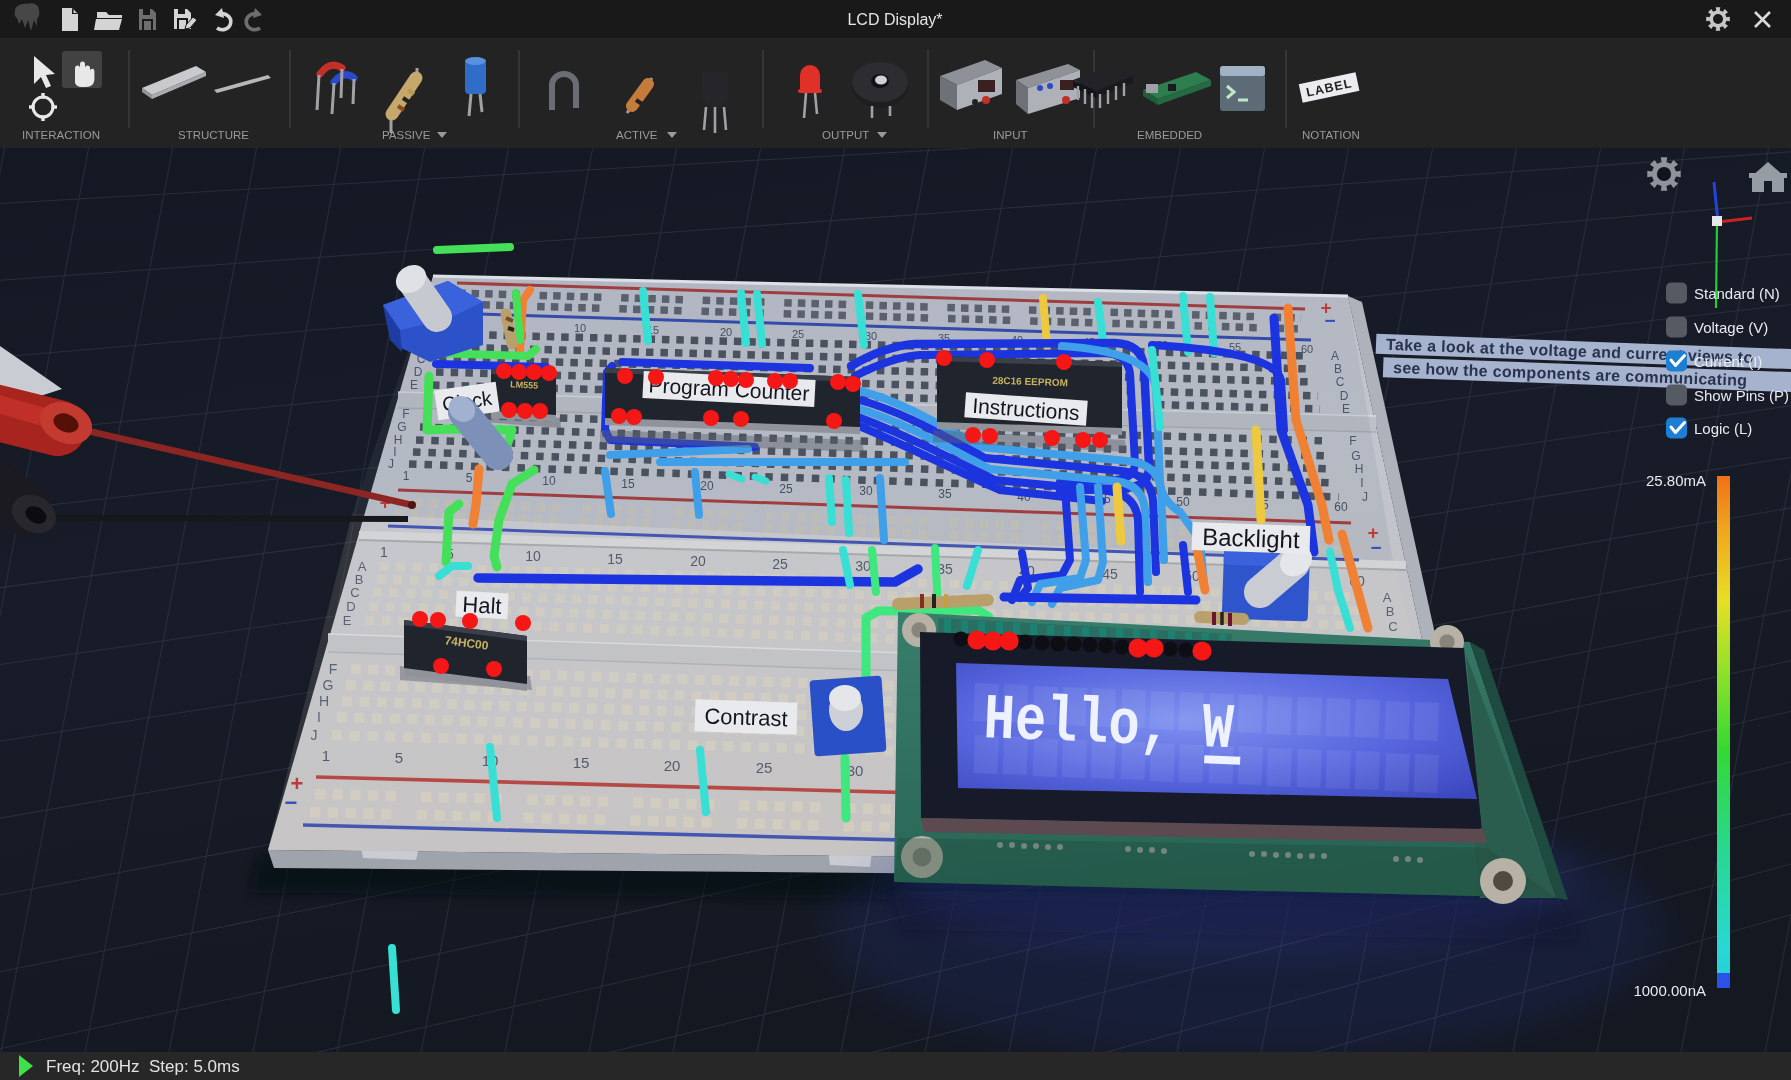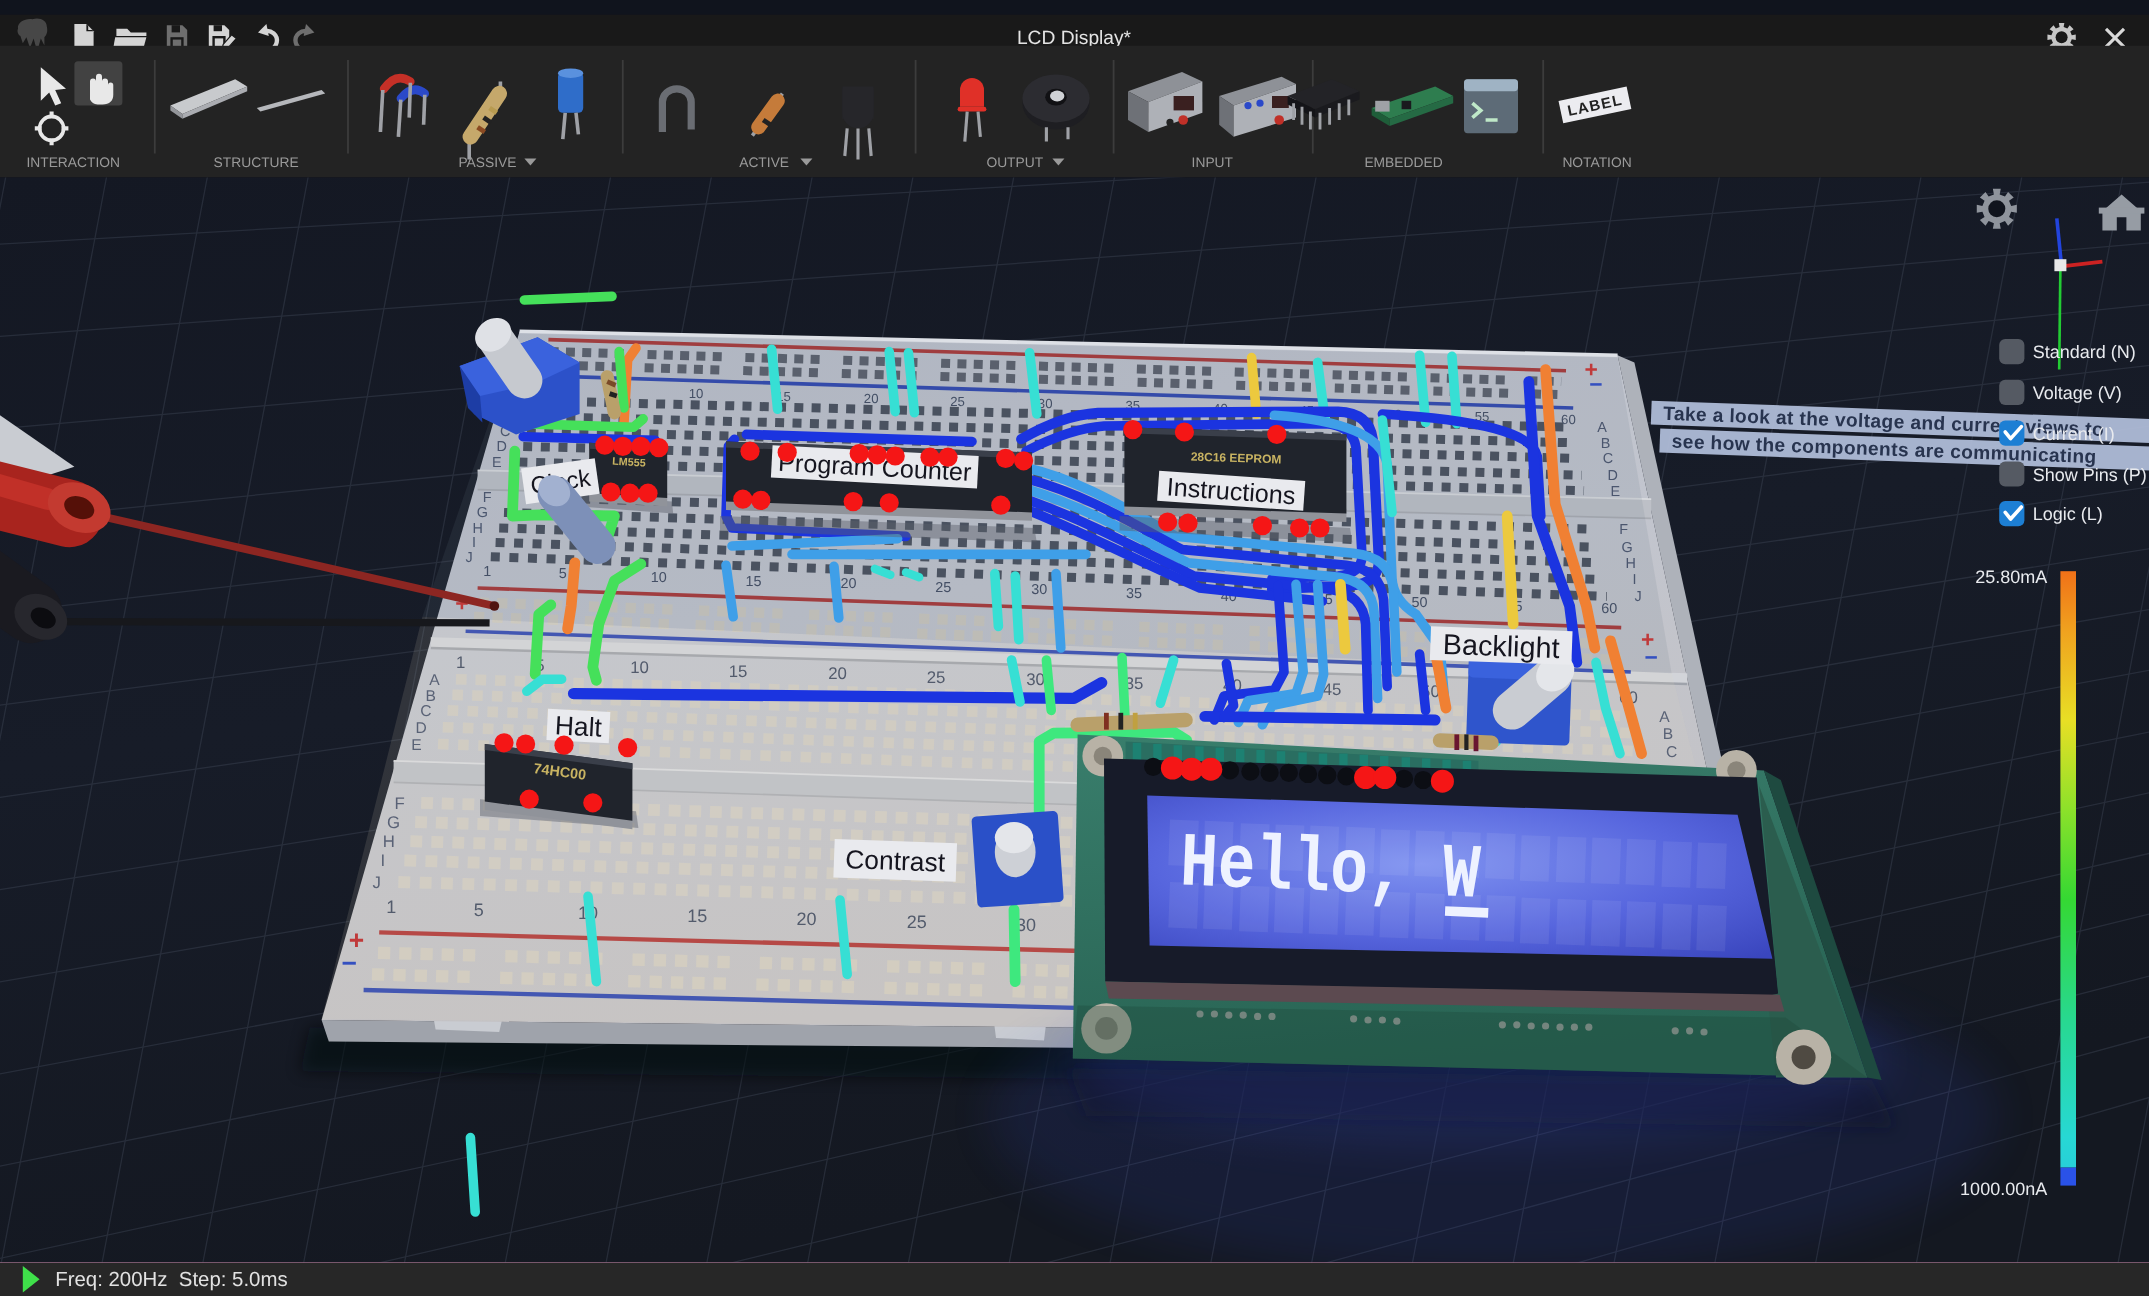--- a/index.html
+++ b/index.html
@@ -1,18 +1,18 @@
 <!DOCTYPE html>
 <html><head><meta charset="utf-8"><style>
 *{margin:0;padding:0;box-sizing:border-box}
 html,body{width:1791px;height:1080px;overflow:hidden;background:#10141d;font-family:"Liberation Sans",sans-serif}
-.top{position:absolute;left:0;top:12px;width:1791px;height:38px}
+.top{position:absolute;left:0;top:0;width:1791px;height:38px}
 .tools{position:absolute;left:0;top:38px;width:1791px;height:110px}
 .scene{position:absolute;left:0;top:148px;width:1791px;height:904px}
-.status{position:absolute;left:0;top:1052px;width:1791px;height:28px;background:#f9a8d4}
+.status{position:absolute;left:0;top:1052px;width:1791px;height:28px;background:#e5e5e5}
 .status svg{position:absolute;left:0;top:0}
 </style></head>
 <body>
 <div class="top"><svg width="1791" height="38" viewBox="0 0 1791 38">
       <rect width="1791" height="38" fill="#191919"></rect>
       <path d="M15 12 C14 6 22 3 27 4 C33 2 39 5 39 10 C40 14 39 17 37 19 L37 26 L34 20 L31 31 L28 20 L25 28 L22 19 L19 24 L17 18 C15 17 14 14 15 12 Z" fill="#474747"></path>
       <path d="M62 8 h10 l6 6 v17 h-16 z" fill="#d4d4d4"></path>
       <path d="M72 8 v6 h6 z" fill="#191919"></path>
       <path d="M73.5 9.5 v3.5 h3.5 z" fill="#d4d4d4"></path>
       <path d="M97 12 h9 l3 3 h13 v3 h-25 z" fill="#d4d4d4"></path>

